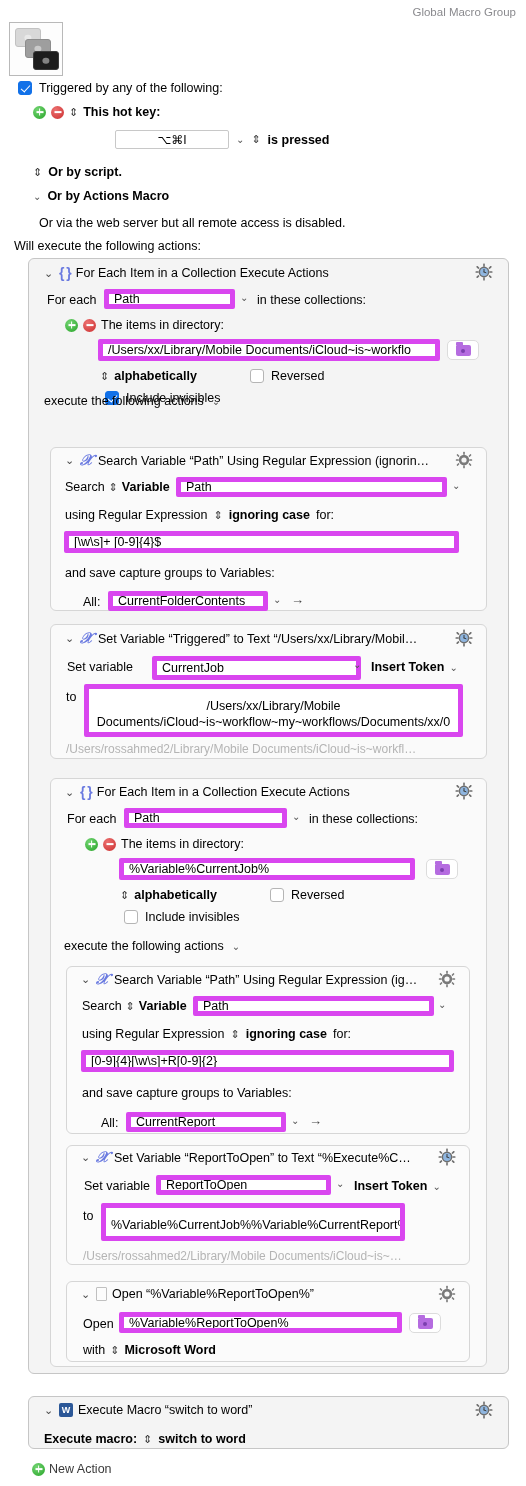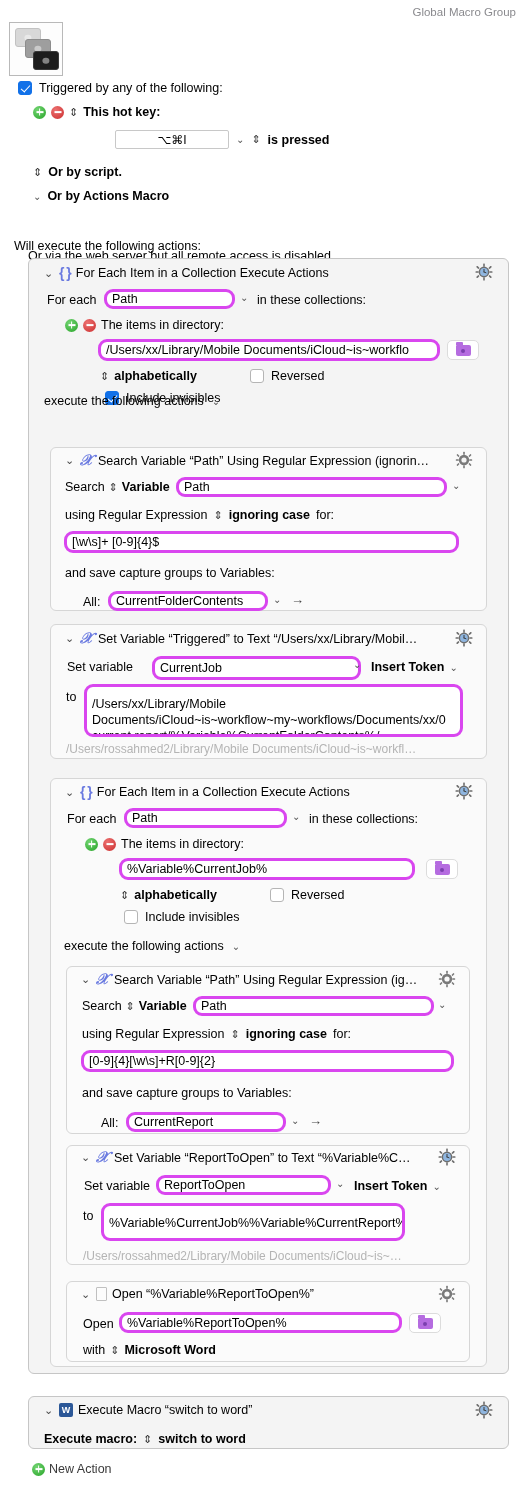--- a/index.html
+++ b/index.html
@@ -196,29 +196,30 @@
 
   .gear {
     position: absolute;
     width: 18px; height: 18px;
   }
   .gear svg { display: block; }
 
   .lbl { position: absolute; white-space: nowrap; }
   .bfield {
     position: absolute;
-    border: 3px solid #d946ef;
+    border: 5px solid #d946ef;
     background: #fff;
-    border-radius: 9px;
+    border-radius: 2px;
     display: flex;
     align-items: center;
     padding: 0 5px;
     font-size: 12.5px;
     overflow: hidden;
     white-space: nowrap;
+    text-align: center;
   }
   .bfield.multi {
     align-items: flex-start;
     padding: 9px 5px;
     white-space: normal;
     line-height: 1.28;
   }
   .folderbtn {
     position: absolute;
     width: 32px; height: 20px;
@@ -301,21 +302,21 @@
 <div class="trig-row" style="left:33px; top:165px; gap:6px;">
   <span class="stepper">⇕</span>
   <span class="bold">Or by script.</span>
 </div>
 
 <div class="trig-row" style="left:33px; top:189px; gap:6px;">
   <span class="chev">⌄</span>
   <span class="bold">Or by Actions Macro</span>
 </div>
 
-<div class="lbl" style="left:28px; top:216px;margin-top:33px;">Or via the web server but all remote access is disabled.</div>
+<div class="lbl" style="left:39px; top:216px;">Or via the web server but all remote access is disabled.</div>
 <div class="lbl" style="left:14px; top:239px;">Will execute the following actions:</div>
 
 <div class="card" style="left:28px; top:258px; width:481px; height:1116px;"></div>
 
 <div class="card-title" style="left:44px; top:265px;">
   <span class="disc">⌄</span>
   <span class="braces">{ }</span>
   <span>For Each Item in a Collection Execute Actions</span>
 </div>
 <div class="gear" style="left:475px; top:263px;">
@@ -585,21 +586,21 @@
 <div class="bfield" style="left:126px; top:1112px; width:160px; height:20px;">
   <span>CurrentReport</span>
 </div>
 <span class="chev" style="position:absolute; left:291px; top:1115px;">⌄</span>
 <span class="arrow" style="left:309px; top:1113px;">→</span>
 
 <div class="card inner" style="left:66px; top:1145px; width:404px; height:120px; background:#fbfbfb;"></div>
 <div class="card-title" style="left:81px; top:1150px;">
   <span class="disc">⌄</span>
   <span class="xicon">𝒳</span>
-  <span>Set Variable “ReportToOpen” to Text “%Variable%C…</span>
+  <span>Set Variable “ReportToOpen” to Text “%Execute%C…</span>
 </div>
 <div class="gear" style="left:438px; top:1148px;">
   <svg width="18" height="18" viewBox="0 0 18 18">
     <g fill="#6e6e6e">
         <circle cx="9" cy="9" r="5.4"></circle>
     <rect x="8.2" y="0.5" width="1.6" height="3.2" rx="0.5"></rect>
         <rect x="8.2" y="14.3" width="1.6" height="3.2" rx="0.5"></rect>
     <rect x="0.5" y="8.2" width="3.2" height="1.6" rx="0.5"></rect>
         <rect x="14.3" y="8.2" width="3.2" height="1.6" rx="0.5"></rect>
     <rect x="2" y="2.8" width="1.6" height="3.2" rx="0.5" transform="rotate(-45 2.8 4.4)"></rect>

